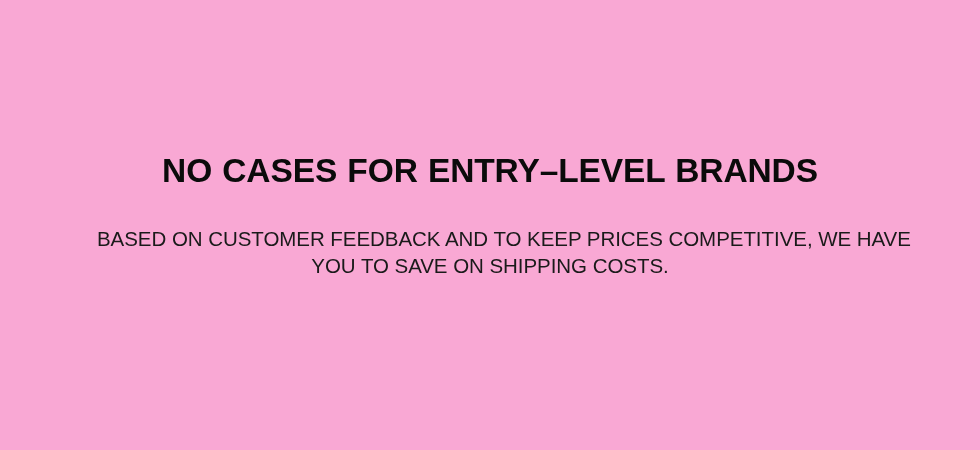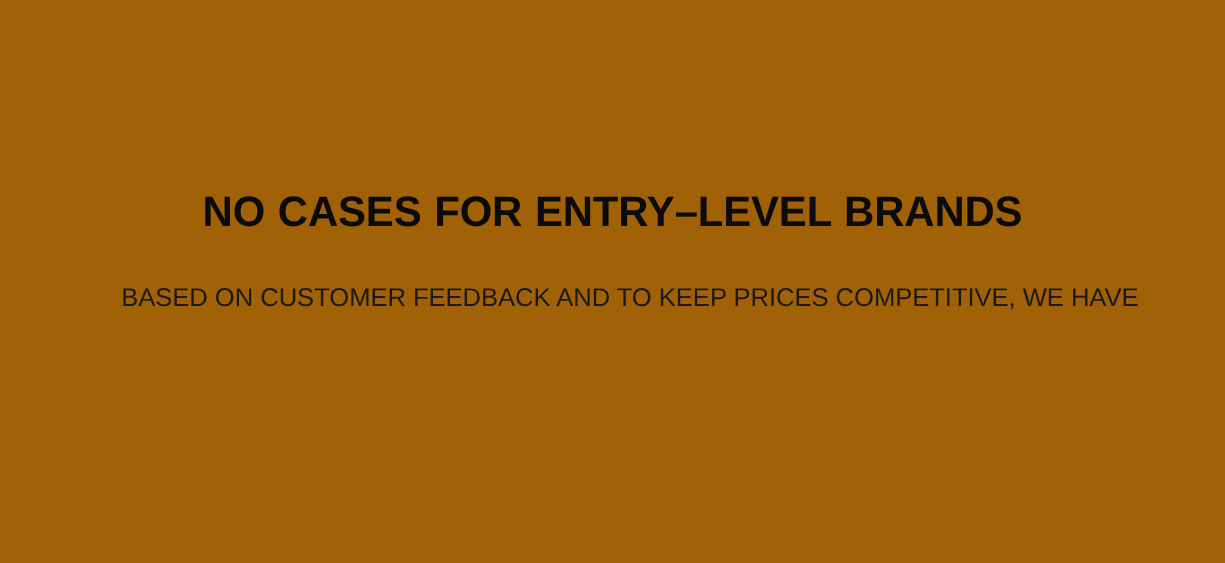--- a/index.html
+++ b/index.html
@@ -13,21 +13,21 @@
     height: 450px;
     background: #ffffff;
     font-family: "Liberation Sans", sans-serif;
     -webkit-font-smoothing: antialiased;
     overflow: hidden;
   }
 
   .promo-banner {
     width: 980px;
     height: 450px;
-    background: #a16207;
+    background: #f9a8d4;
     box-sizing: border-box;
     display: block;
     position: relative;
   }
 
   .banner-inner {
     position: absolute;
     left: 0;
     right: 0;
     top: 0;
@@ -82,16 +82,17 @@
 </head>
 <body>
 
 <div class="promo-banner">
   <div class="banner-inner">
 
     <h2 class="banner-heading">NO CASES FOR ENTRY–LEVEL BRANDS</h2>
 
     <p class="banner-body">
       <span class="body-line">BASED ON CUSTOMER FEEDBACK AND TO KEEP PRICES COMPETITIVE, WE HAVE</span>
+      <span class="body-line">YOU TO SAVE ON SHIPPING COSTS.</span>
     </p>
 
   </div>
 </div>
 
 </body></html>

